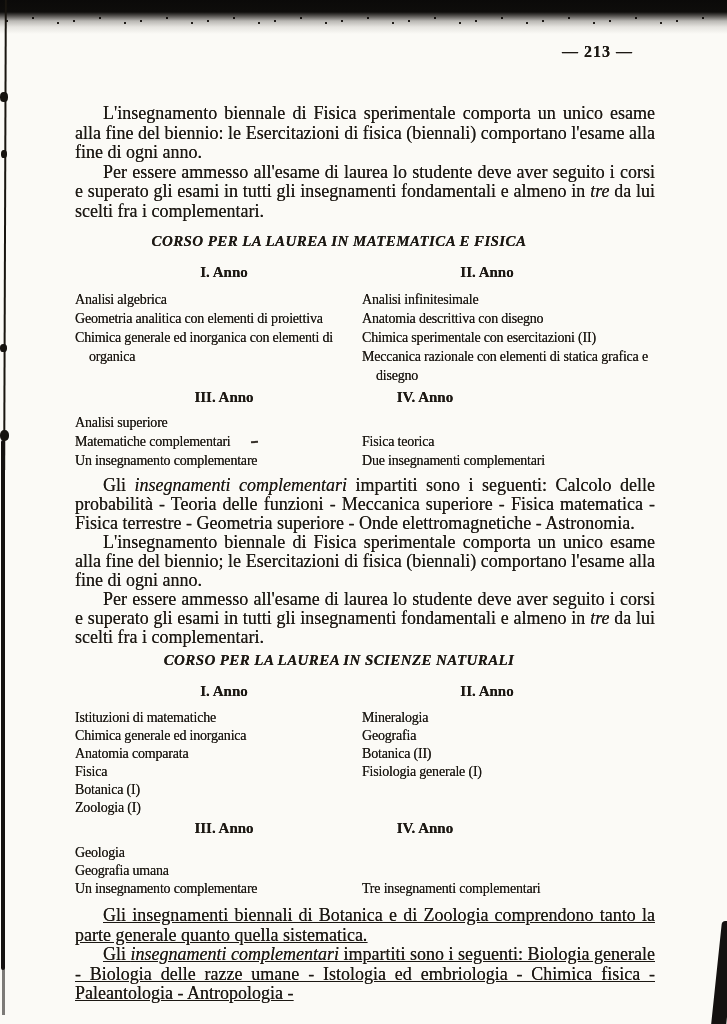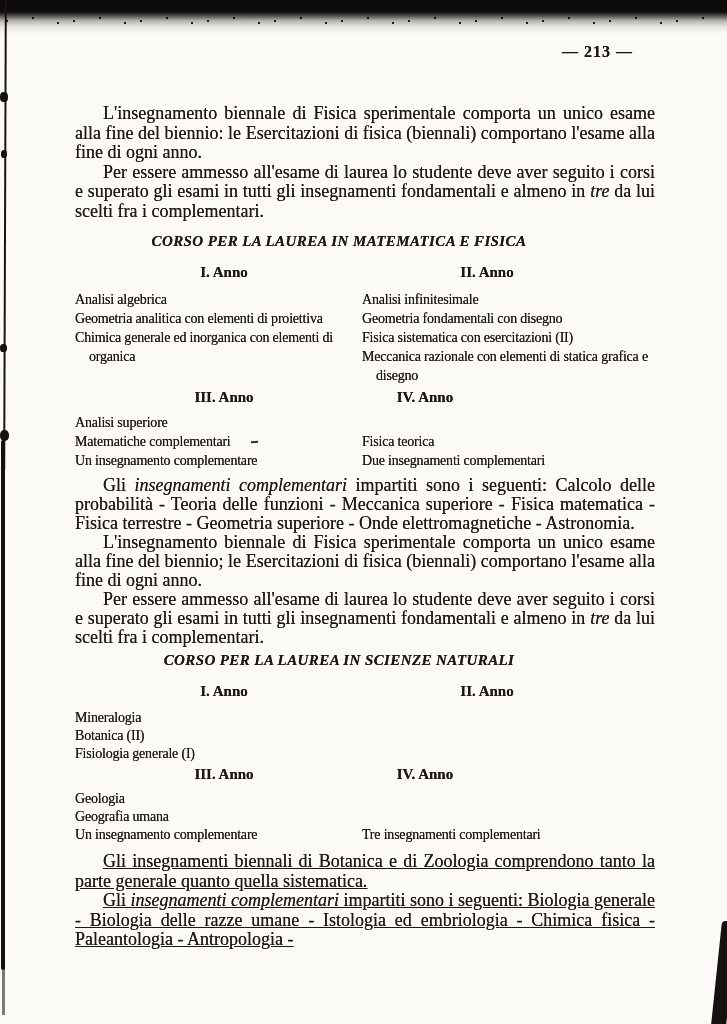--- a/index.html
+++ b/index.html
@@ -119,22 +119,22 @@
     <span class="yl yl-right">II. Anno</span>
   </div>
   <div class="course-row">
     <div class="course-col col-left">
       <div class="course-item">Analisi algebrica</div>
       <div class="course-item">Geometria analitica con elementi di proiettiva</div>
       <div class="course-item">Chimica generale ed inorganica con elementi di organica</div>
     </div>
     <div class="course-col col-right">
       <div class="course-item">Analisi infinitesimale</div>
-      <div class="course-item">Geometria fondamentali con disegno</div>
-      <div class="course-item">Fisica sistematica con esercitazioni (II)</div>
+      <div class="course-item">Anatomia descrittiva con disegno</div>
+      <div class="course-item">Chimica sperimentale con esercitazioni (II)</div>
       <div class="course-item">Meccanica razionale con elementi di statica grafica e disegno</div>
     </div>
   </div>
 
   <div class="year-row yr-34">
     <span class="yl yl-left">III. Anno</span>
     <span class="yl yl-right4">IV. Anno</span>
   </div>
   <div class="course-row cr-2">
     <div class="course-col col-left">
@@ -154,22 +154,31 @@
     <p class="para pb"><span class="ind"></span><span>Per essere ammesso all'esame di laurea lo studente deve aver seguito i corsi e superato gli esami in tutti gli insegnamenti fondamentali e almeno in </span><span class="itc">tre</span><span> da lui scelti fra i complementari.</span></p>
   </div>
 
   <div class="section-title title-2">CORSO PER LA LAUREA IN SCIENZE NATURALI</div>
 
   <div class="year-row yr-12b">
     <span class="yl yl-left">I. Anno</span>
     <span class="yl yl-right">II. Anno</span>
   </div>
   <div class="course-row tight">
+    <div class="course-col tight col-left">
+      <div class="course-item">Istituzioni di matematiche</div>
+      <div class="course-item">Chimica generale ed inorganica</div>
+      <div class="course-item">Anatomia comparata</div>
+      <div class="course-item">Fisica</div>
+      <div class="course-item">Botanica (I)</div>
+      <div class="course-item">Zoologia (I)</div>
+    </div>
     <div class="course-col tight col-right">
       <div class="course-item">Mineralogia</div>
+      <div class="course-item">Geografia</div>
       <div class="course-item">Botanica (II)</div>
       <div class="course-item">Fisiologia generale (I)</div>
     </div>
   </div>
 
   <div class="year-row yr-34b">
     <span class="yl yl-left">III. Anno</span>
     <span class="yl yl-right4">IV. Anno</span>
   </div>
   <div class="course-row tight cr-2">

